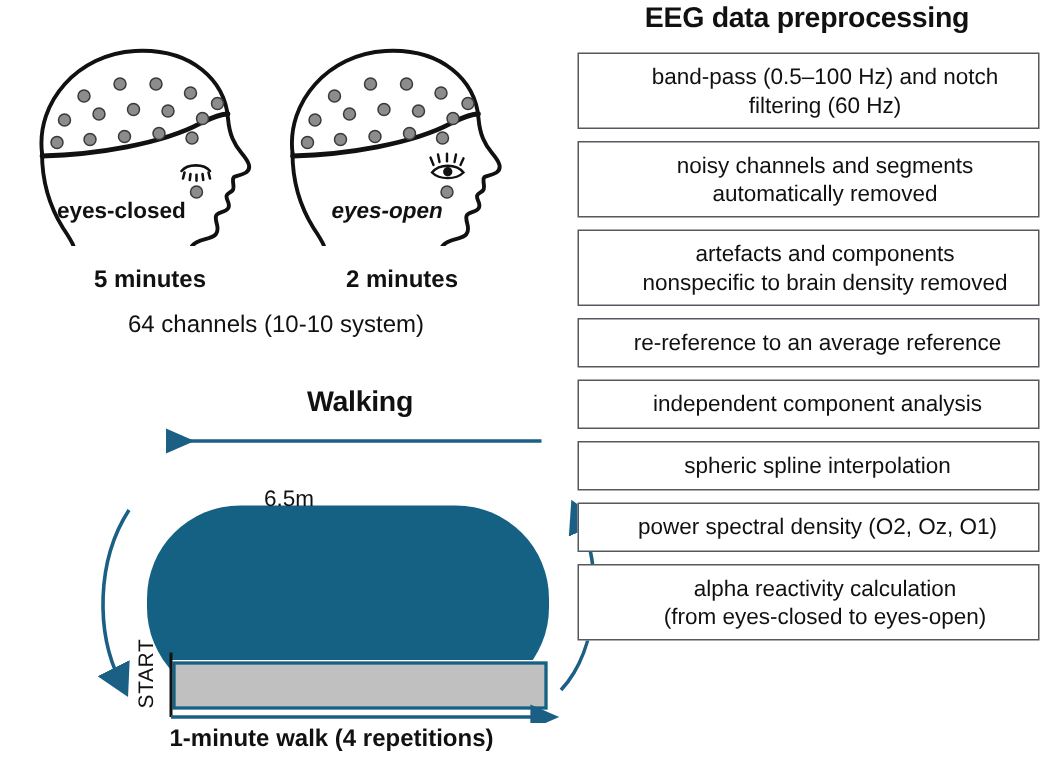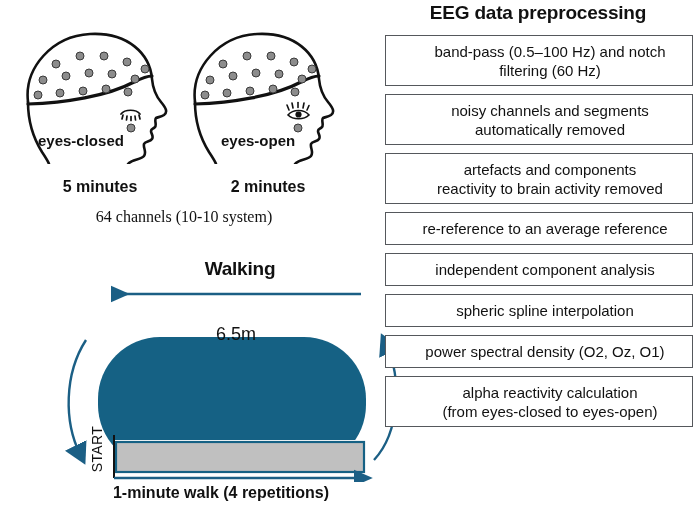--- a/index.html
+++ b/index.html
@@ -33,21 +33,20 @@
     font-size: 16px;
     font-weight: bold;
     text-align: center;
     color: #111111;
   }
   .plain-label {
     font-size: 16px;
     font-weight: normal;
     text-align: center;
     color: #111111;
-    font-family: Liberation Serif, serif;
   }
 
   
   #resting-panel {
     position: absolute;
     left: 0;
     top: 0;
     width: 368px;
     height: 250px;
   }
@@ -60,21 +59,21 @@
     left: 0; top: 24px;
     width: 368px; height: 140px;
   }
   .head-figure {
     position: absolute;
     top: 0;
     width: 165px;
     height: 140px;
   }
   #head-eyes-closed { left: 18px; }
-  #head-eyes-open { left: 185px; }
+  #head-eyes-open { left: 185px; font-style: italic; }
   .head-svg { display:block; width:165px; height:140px; }
   .head-state-label {
     position: absolute;
     font-size: 15px;
     font-weight: bold;
     color: #111111;
     white-space: nowrap;
   }
   #label-eyes-closed { left: 20px; top: 108px; }
   #label-eyes-open   { left: 36px; top: 108px; }
@@ -110,22 +109,21 @@
   #walking-graphic {
     position: absolute;
     left: 0; top: 30px;
     width: 368px; height: 200px;
   }
   .walk-svg { display:block; width:368px; height:200px; }
   #distance-label {
     position: absolute;
     left: 120px; top: 42px;
     width: 120px;
-    font-size: 18px;
-    text-align: center;
+    font-size: 15px;
     color: #111111;
   }
   #start-label {
     position: absolute;
     left: 13px;
     top: 159px;
     width: 56px;
     font-size: 14px;
     font-weight: normal;
     letter-spacing: 0.4px;
@@ -346,21 +344,21 @@
 filtering (60 Hz)</span>
       </div>
 
       <div class="step-box two-line">
         <span class="step-text">noisy channels and segments
 automatically removed</span>
       </div>
 
       <div class="step-box two-line">
         <span class="step-text">artefacts and components
-reactivity to brain activity removed</span>
+nonspecific to brain density removed</span>
       </div>
 
       <div class="step-box one-line">
         <span class="step-text">re-reference to an average reference</span>
       </div>
 
       <div class="step-box one-line">
         <span class="step-text">independent component analysis</span>
       </div>
 

